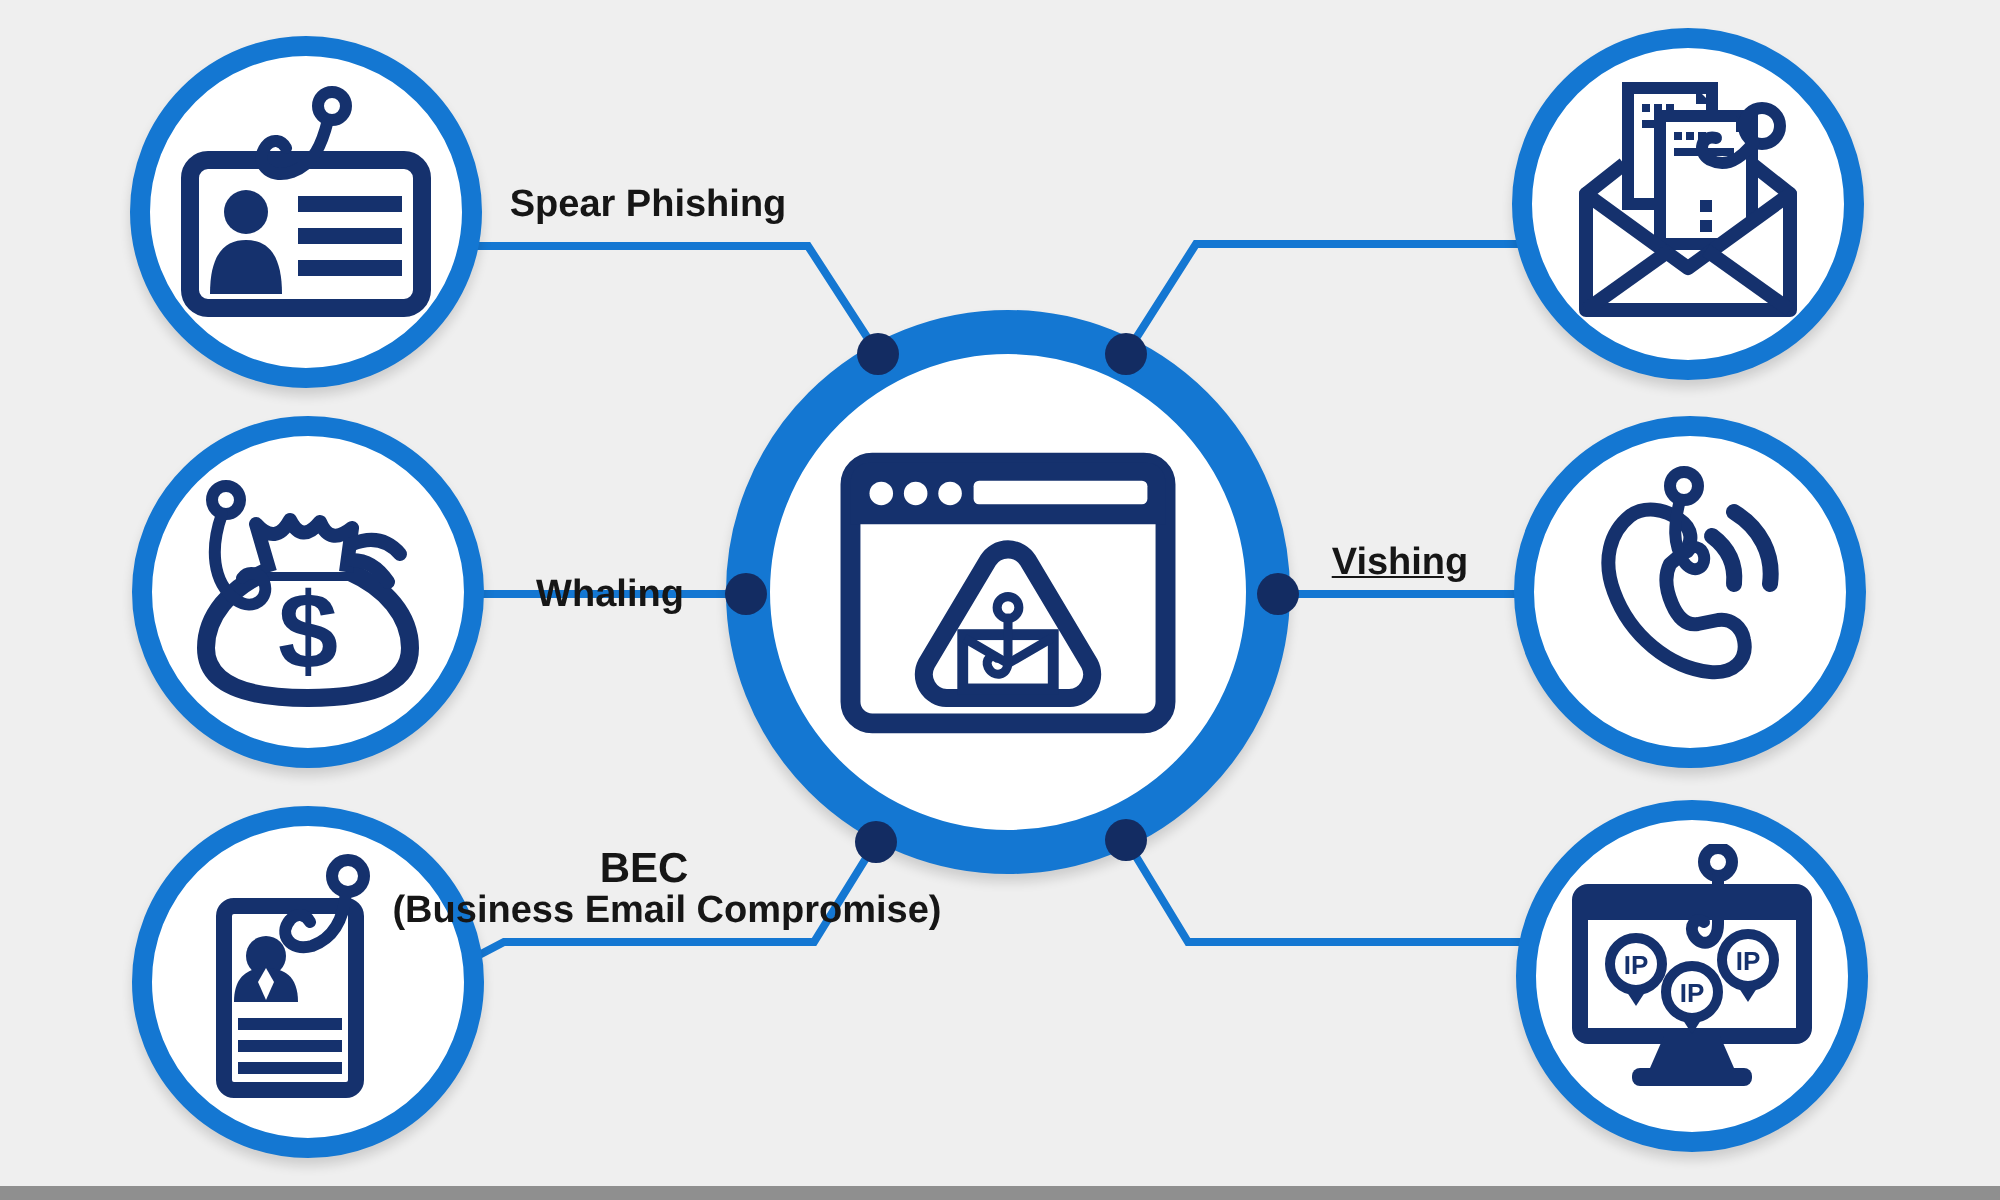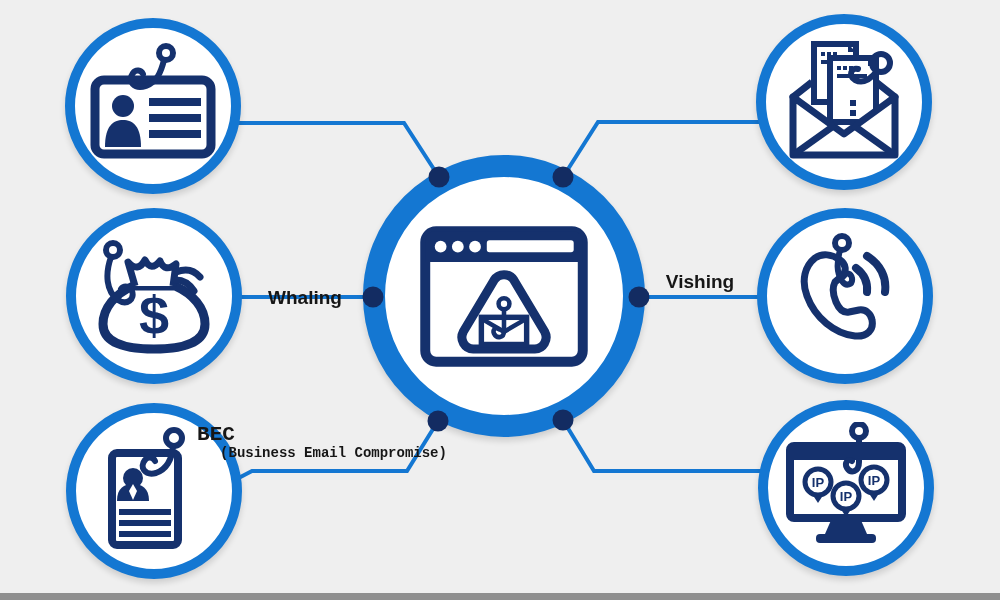--- a/index.html
+++ b/index.html
@@ -26,23 +26,23 @@
   .tl{left:65px;top:18px;}
   .ml{left:66px;top:208px;}
   .bl{left:66px;top:403px;}
   .tr{left:756px;top:14px;}
   .mr{left:757px;top:208px;}
   .br{left:758px;top:400px;text-align:right;}
   .lbl{
     position:absolute;transform:translateX(-50%);white-space:nowrap;z-index:6;
     font-weight:bold;font-size:19px;color:var(--txt);letter-spacing:0;
   }
-  .lbl-bec{text-align:left;line-height:1.05;font-family:Liberation Mono, monospace;}
+  .lbl-bec{text-align:center;line-height:1.05;}
   .bec-main{font-size:21px;display:block;}
-  .bec-sub{font-size:14px;display:block;margin-left:23px;}
+  .bec-sub{font-size:19px;display:block;margin-left:23px;}
   .bottom-bar{
     position:absolute;left:0;top:593px;width:1000px;height:7px;
     background:#8f8f8f;z-index:7;
   }
   .ic{display:block;}
 </style>
 </head>
 <body>
 
 <div class="stage">
@@ -199,21 +199,22 @@
     <g fill="#132c62">
       <circle cx="439" cy="177" r="10.5"></circle>
       <circle cx="563" cy="177" r="10.5"></circle>
       <circle cx="373" cy="297" r="10.5"></circle>
       <circle cx="639" cy="297" r="10.5"></circle>
       <circle cx="438" cy="421" r="10.5"></circle>
       <circle cx="563" cy="420" r="10.5"></circle>
     </g>
   </svg>
 
+  <div class="lbl" style="left:324px;top:92px;">Spear Phishing</div>
   <div class="lbl" style="left:305px;top:267px;margin-top:20px;">Whaling</div>
-  <div class="lbl" style="left:700px;top:271px;">Vishing</div>
+  <div class="lbl" style="left:700px;top:271px;text-decoration:underline;">Vishing</div>
   <div class="lbl lbl-bec" style="left:322px;top:424px;">
     <span class="bec-main">BEC</span>
     <span class="bec-sub">(Business Email Compromise)</span>
   </div>
 
   <div class="bottom-bar"></div>
 </div>
 
 </body></html>

